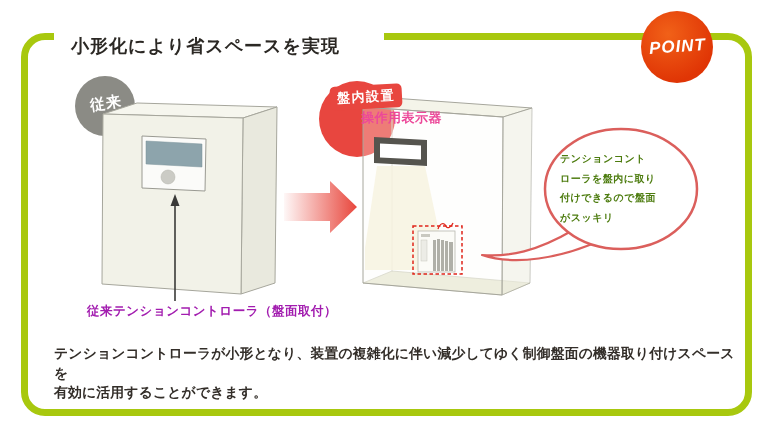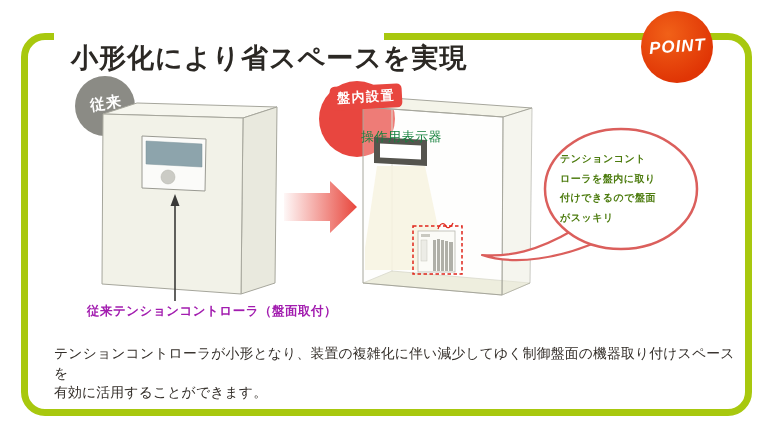--- a/index.html
+++ b/index.html
@@ -13,21 +13,21 @@
     position:absolute;left:21px;top:33px;width:731px;height:383px;
     box-sizing:border-box;border:7px solid #a8c80e;border-radius:24px;
     z-index:1;
   }
   .title-underlay{
     position:absolute;left:54px;top:28px;width:330px;height:20px;
     background:#ffffff;z-index:2;
   }
   .title{
     position:absolute;left:71px;top:22px;z-index:4;
-    font-size:27px;font-weight:bold;color:#2b2824;letter-spacing:1px;
+    font-size:18px;font-weight:bold;color:#2b2824;letter-spacing:1px;
     white-space:nowrap;
   }
   .diagram{position:absolute;left:0;top:0;z-index:3;}
   .point-badge{
     position:absolute;left:641px;top:11px;width:72px;height:72px;
     border-radius:50%;z-index:5;
     background:radial-gradient(circle at 38% 32%, #f16118, #e03505 72%);
     display:flex;align-items:center;justify-content:center;
   }
   .point-badge span{
@@ -39,37 +39,37 @@
     color:#ffffff;font-size:15px;font-weight:bold;letter-spacing:1px;
     transform:rotate(-9deg);text-align:center;
   }
   .badge-inpanel{
     position:absolute;left:330px;top:85px;z-index:4;
     background:#e8463f;color:#ffffff;font-size:13px;font-weight:bold;
     letter-spacing:1.5px;padding:3px 7px;border-radius:5px;
     transform:rotate(-3deg);white-space:nowrap;
   }
   .display-label{
-    position:absolute;left:361px;top:128px;z-index:4;
-    font-size:13px;font-weight:normal;color:#15803d;letter-spacing:0.5px;
+    position:absolute;left:361px;top:109px;z-index:4;
+    font-size:13px;font-weight:bold;color:#ec4899;letter-spacing:0.5px;
     white-space:nowrap;
   }
   .bubble-text{
     position:absolute;left:560px;top:149px;width:132px;z-index:4;
     font-size:10px;font-weight:bold;color:#4d7c0f;line-height:19.5px;
     white-space:pre-line;letter-spacing:0.5px;
   }
   .caption{
     position:absolute;left:87px;top:303px;z-index:4;
     font-size:12.5px;font-weight:bold;color:#a21caf;letter-spacing:0.5px;
     white-space:nowrap;
   }
   .footer-text{
     position:absolute;left:54px;top:344px;width:682px;z-index:4;
-    font-size:13.8px;font-weight:normal;color:#332e29;line-height:19.5px;
+    font-size:13.8px;font-weight:bold;color:#332e29;line-height:19.5px;
     white-space:pre-line;letter-spacing:0.2px;
   }
 </style>
 </head>
 <body>
 
 <div>
 
   <div class="frame"></div>
   <div class="title-underlay"></div>

